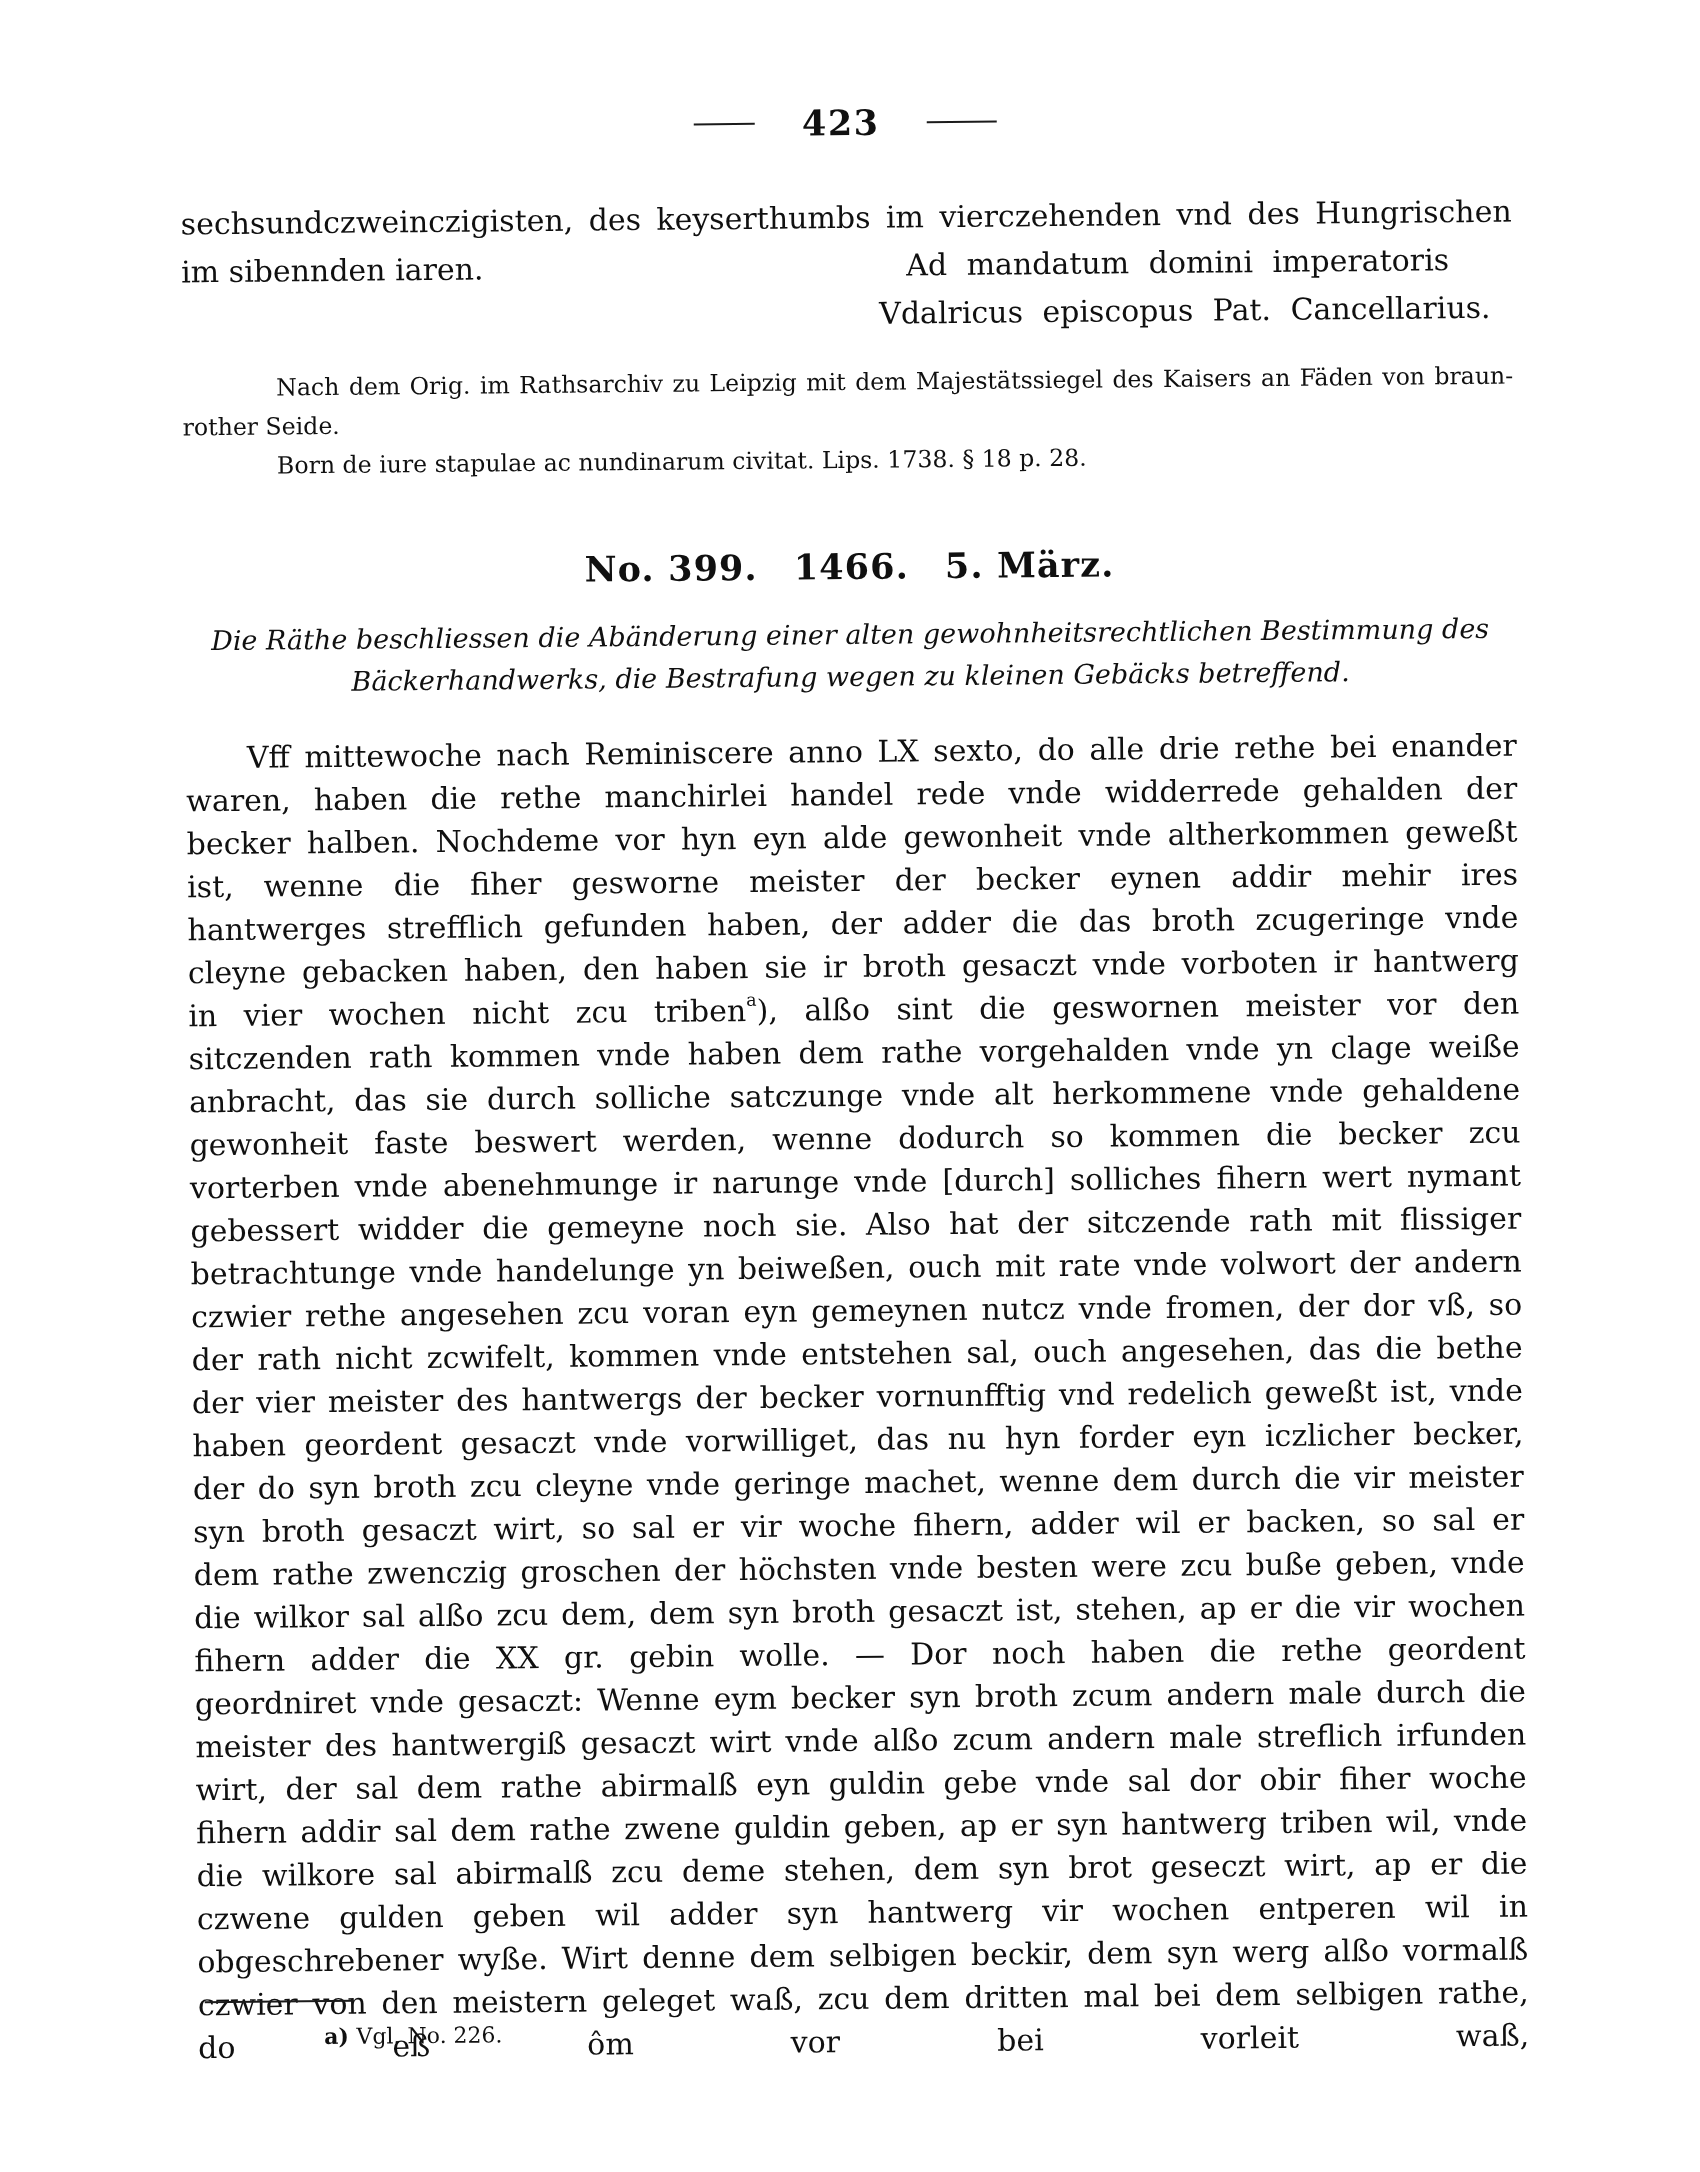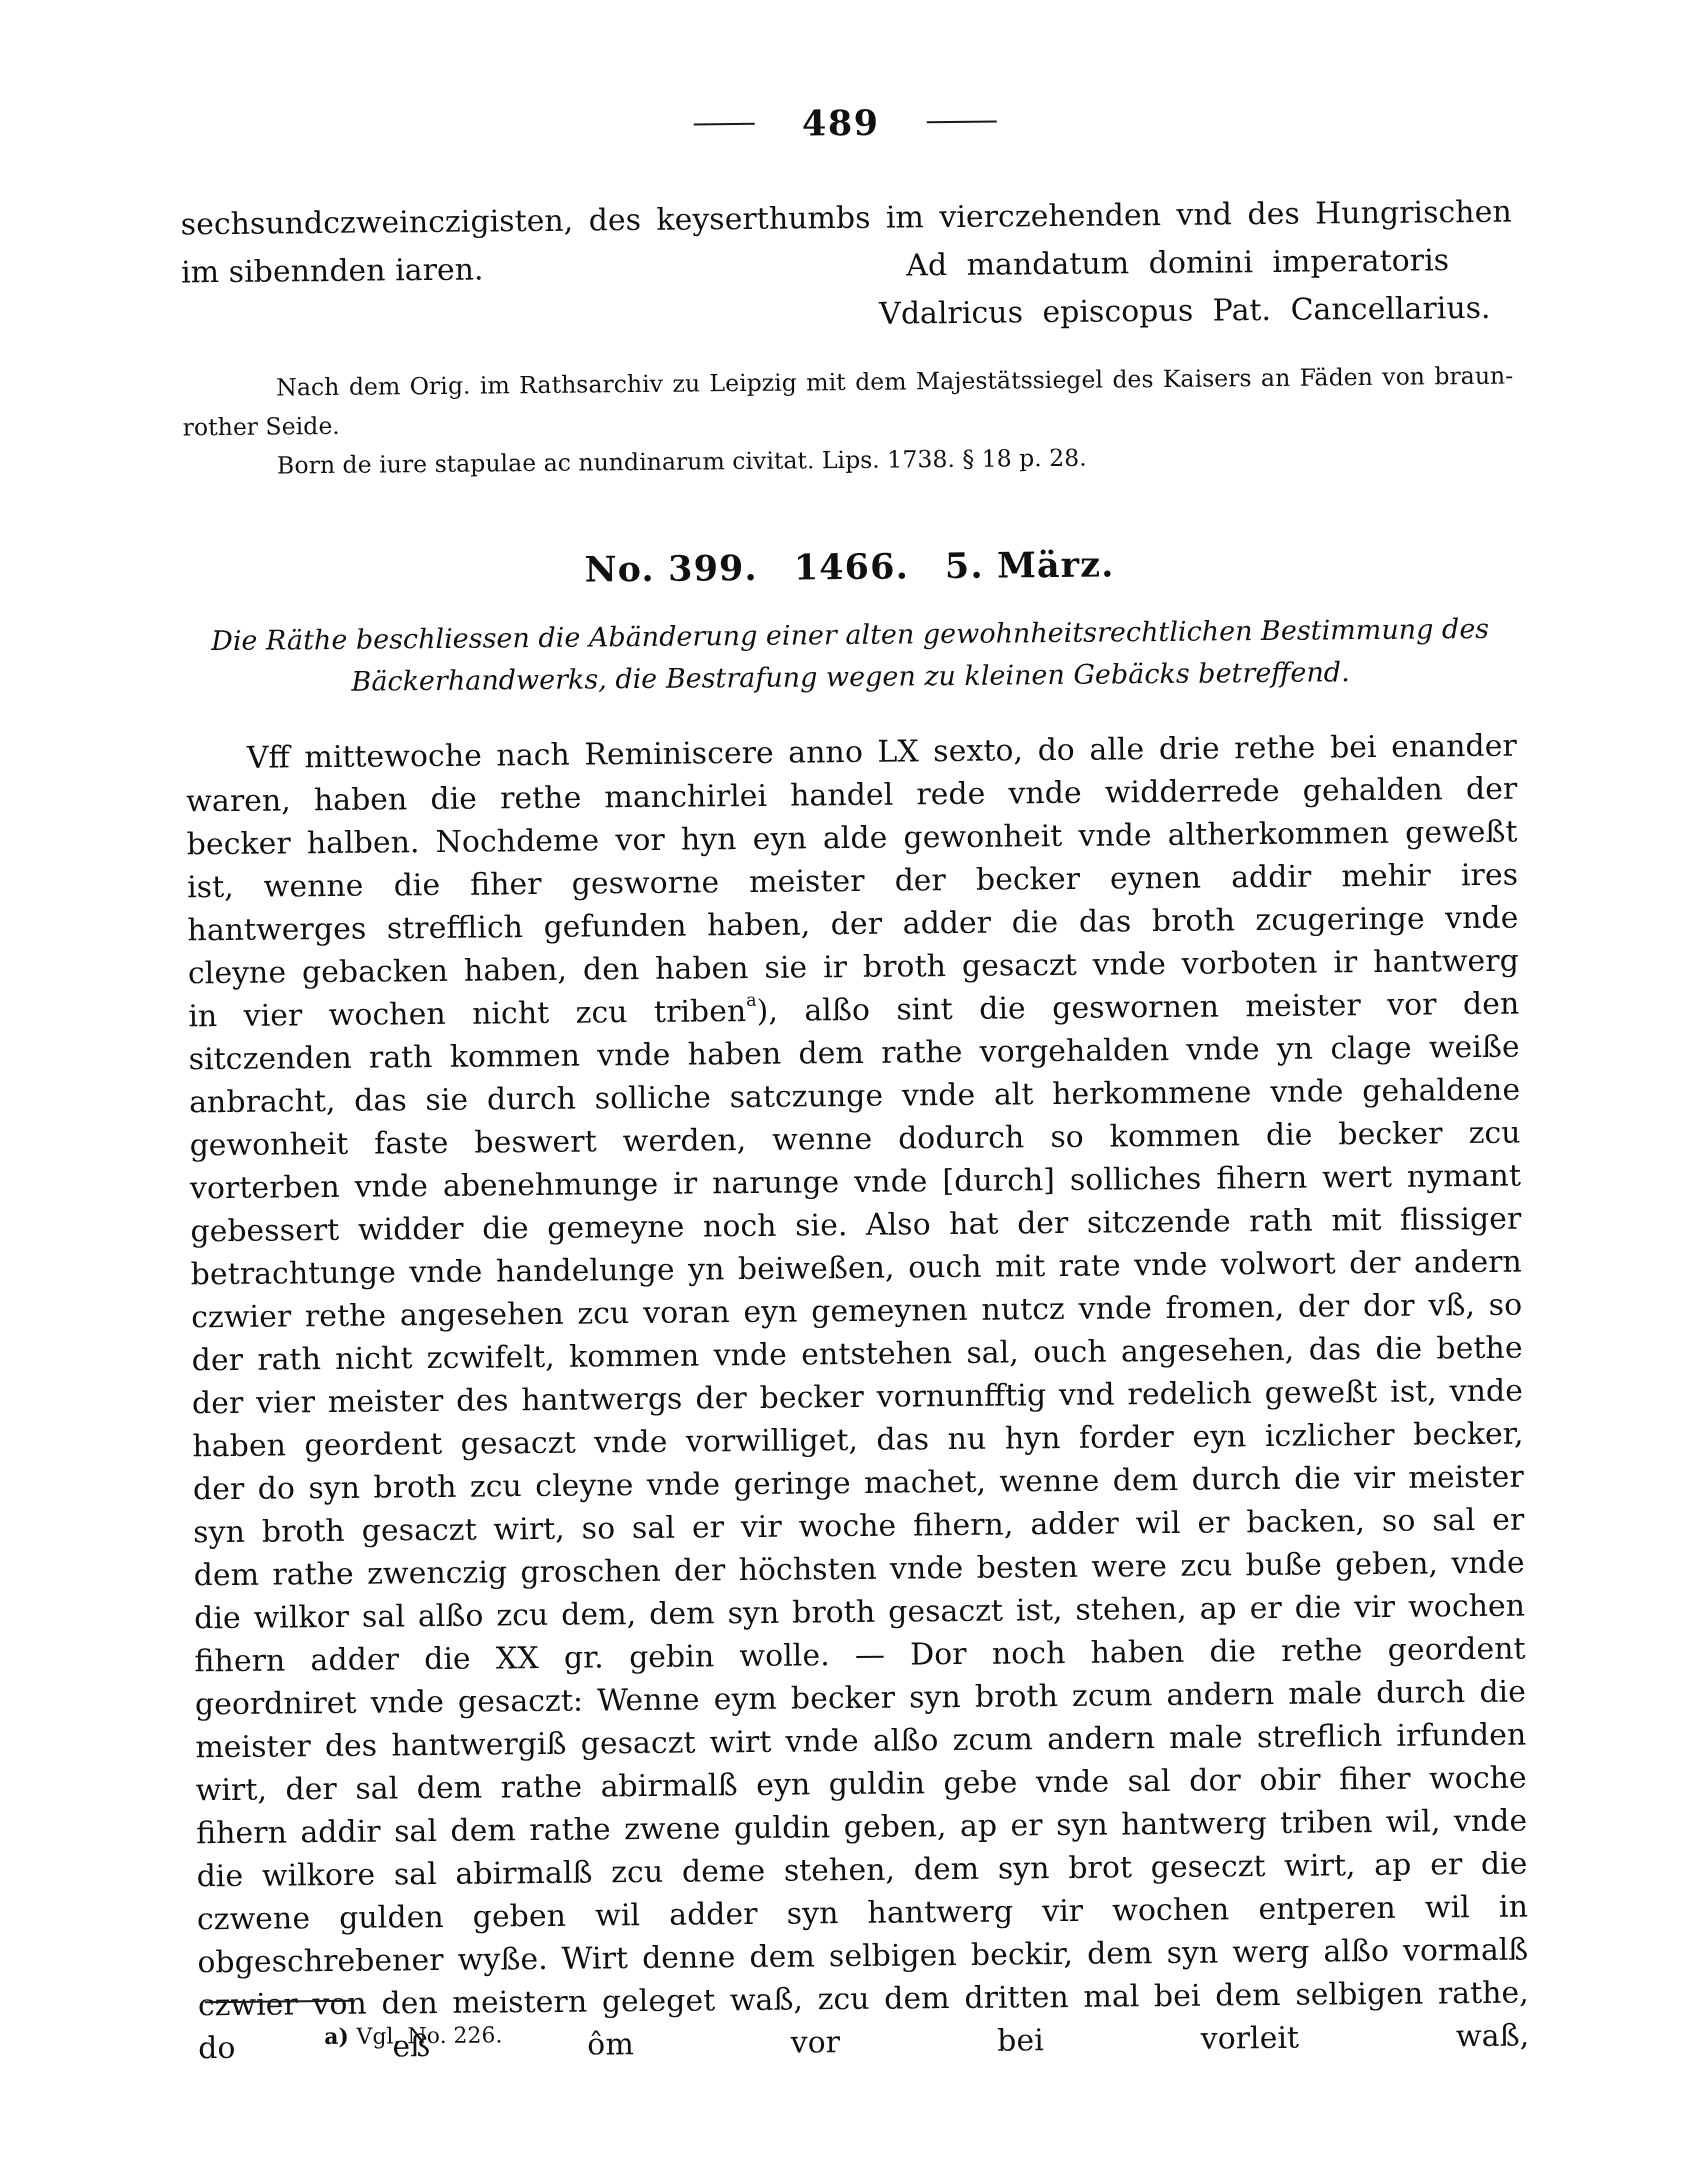--- a/index.html
+++ b/index.html
@@ -134,21 +134,21 @@
     margin-right: 7.7px;
   }
 </style>
 </head>
 <body>
 
 <div class="sheet">
 
   <header class="pagenum-row">
     <span class="head-rule left"></span>
-    <span class="pagenum">489</span>
+    <span class="pagenum">423</span>
     <span class="head-rule right"></span>
   </header>
 
   <section class="intro">
     <div class="stretch">sechsundczweinczigisten, des keyserthumbs im vierczehenden vnd des Hungrischen</div>
     <div class="intro-row">
       <span>im sibennden iaren.</span>
       <span class="latin latin-1">Ad mandatum domini imperatoris</span>
     </div>
     <div class="latin-row2">

